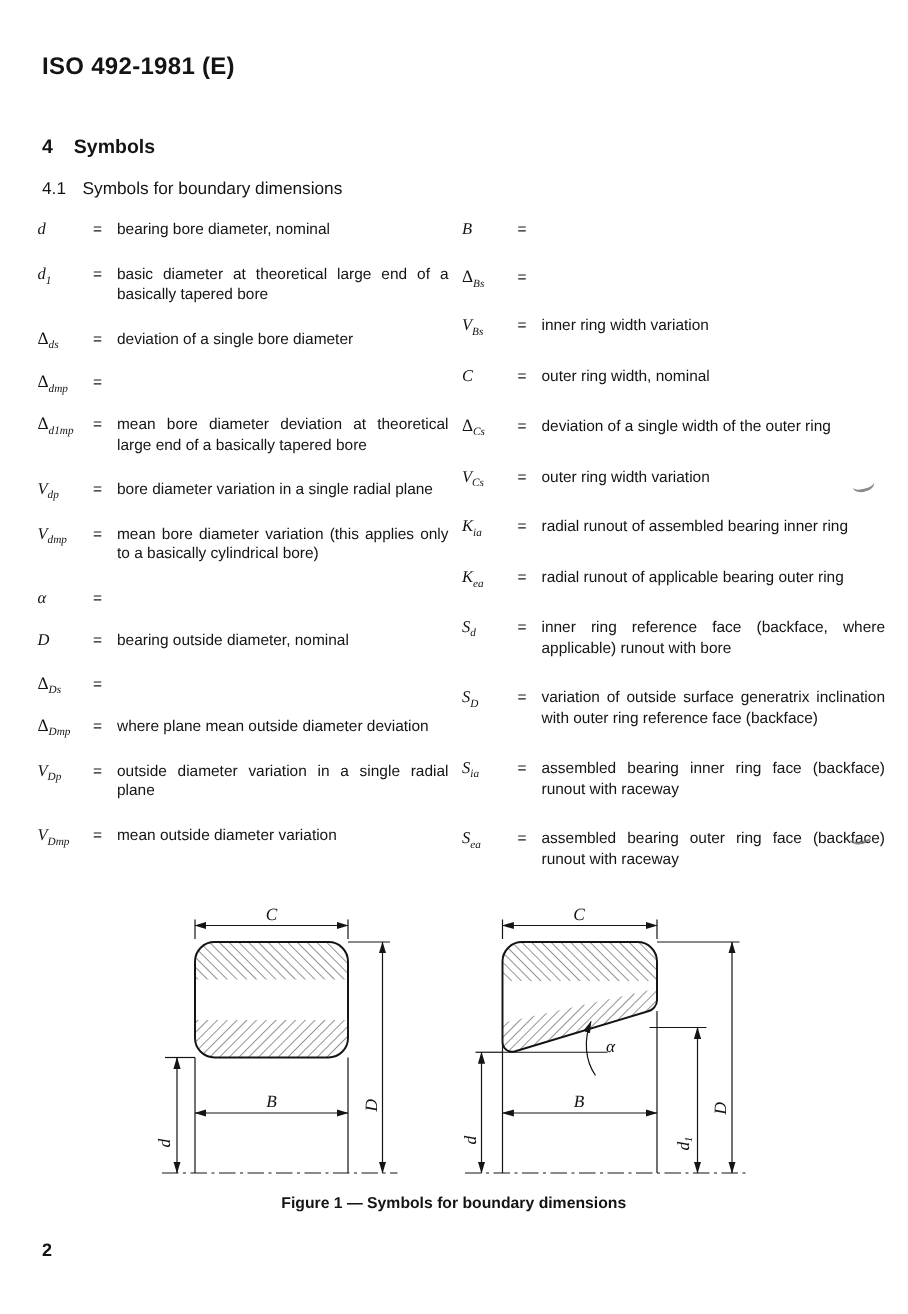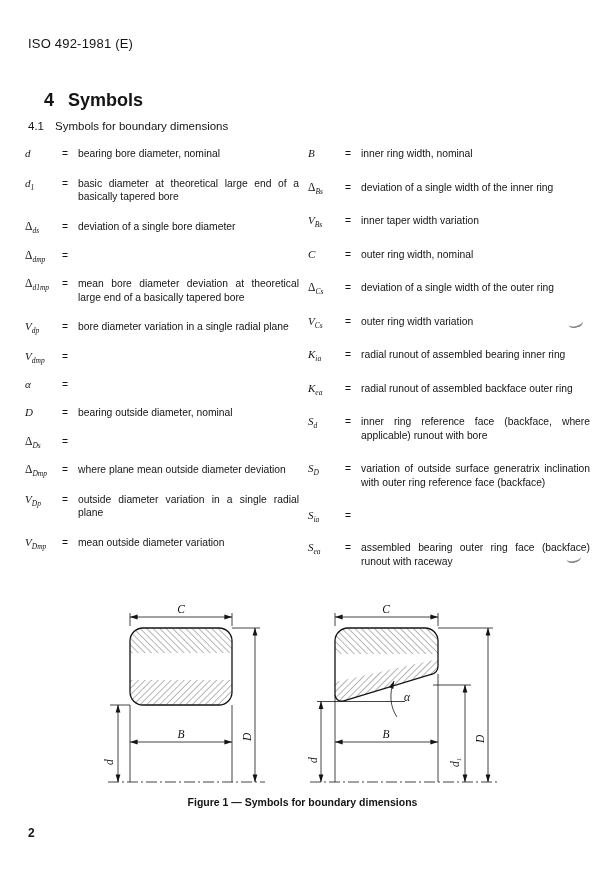--- a/index.html
+++ b/index.html
@@ -2,22 +2,22 @@
 <html><head>
 <meta charset="utf-8">
 <style>
   html,body{margin:0;padding:0;}
   body{
     width:605px;height:876px;position:relative;
     background:#ffffff;color:#141414;
     font-family:"Liberation Sans",sans-serif;
     overflow:hidden;
   }
-  .hdr{position:absolute;left:28px;top:36px;font-weight:normal;font-size:13px;letter-spacing:.2px;}
-  .sec{position:absolute;left:44px;top:90px;font-weight:bold;font-size:18px;}
+  .hdr{position:absolute;left:28px;top:36px;font-weight:bold;font-size:16px;letter-spacing:.2px;}
+  .sec{position:absolute;left:28px;top:90px;font-weight:bold;font-size:13px;}
   .sec .num{display:inline-block;margin-right:14px;}
   .subsec{position:absolute;left:28px;top:120px;font-weight:normal;font-size:11.5px;}
   .subsec .num{display:inline-block;margin-right:11px;}
 
   .col{position:absolute;top:147px;}
   .col-left{left:25px;width:274px;}
   .col-right{left:308px;width:282px;}
   .def-row{display:flex;align-items:baseline;margin-bottom:16px;}
   .col-right .def-row{margin-bottom:20px;}
   .sym{width:37px;flex:none;font-family:"Liberation Serif",serif;font-size:11.5px;}
@@ -75,20 +75,21 @@
       <span class="desc">mean bore diameter deviation at theoretical large end of a basically tapered bore</span>
     </div>
     <div class="def-row">
       <span class="sym"><i>V</i><sub>dp</sub></span>
       <span class="eq">=</span>
       <span class="desc">bore diameter variation in a single radial plane</span>
     </div>
     <div class="def-row">
       <span class="sym"><i>V</i><sub>dmp</sub></span>
       <span class="eq">=</span>
+      <span class="desc">mean bore diameter variation (this applies only to a basically cylindrical bore)</span>
     </div>
     <div class="def-row">
       <span class="sym"><i>α</i></span>
       <span class="eq">=</span>
     </div>
     <div class="def-row">
       <span class="sym"><i>D</i></span>
       <span class="eq">=</span>
       <span class="desc">bearing outside diameter, nominal</span>
     </div>
@@ -109,31 +110,29 @@
     <div class="def-row">
       <span class="sym"><i>V</i><sub>Dmp</sub></span>
       <span class="eq">=</span>
       <span class="desc">mean outside diameter variation</span>
     </div>
   </div>
 <div class="col col-right">
     <div class="def-row">
       <span class="sym"><i>B</i></span>
       <span class="eq">=</span>
-      <span class="desc">inner ring width, nominal</span>
     </div>
     <div class="def-row">
       <span class="sym"><span class="greek">Δ</span><sub>Bs</sub></span>
       <span class="eq">=</span>
-      <span class="desc">deviation of a single width of the inner ring</span>
     </div>
     <div class="def-row">
       <span class="sym"><i>V</i><sub>Bs</sub></span>
       <span class="eq">=</span>
-      <span class="desc">inner taper width variation</span>
+      <span class="desc">inner ring width variation</span>
     </div>
     <div class="def-row">
       <span class="sym"><i>C</i></span>
       <span class="eq">=</span>
       <span class="desc">outer ring width, nominal</span>
     </div>
     <div class="def-row">
       <span class="sym"><span class="greek">Δ</span><sub>Cs</sub></span>
       <span class="eq">=</span>
       <span class="desc">deviation of a single width of the outer ring</span>
@@ -144,35 +143,36 @@
       <span class="desc">outer ring width variation</span>
     </div>
     <div class="def-row">
       <span class="sym"><i>K</i><sub>ia</sub></span>
       <span class="eq">=</span>
       <span class="desc">radial runout of assembled bearing inner ring</span>
     </div>
     <div class="def-row">
       <span class="sym"><i>K</i><sub>ea</sub></span>
       <span class="eq">=</span>
-      <span class="desc">radial runout of assembled backface outer ring</span>
+      <span class="desc">radial runout of applicable bearing outer ring</span>
     </div>
     <div class="def-row">
       <span class="sym"><i>S</i><sub>d</sub></span>
       <span class="eq">=</span>
       <span class="desc">inner ring reference face (backface, where applicable) runout with bore</span>
     </div>
     <div class="def-row">
       <span class="sym"><i>S</i><sub>D</sub></span>
       <span class="eq">=</span>
       <span class="desc">variation of outside surface generatrix inclination with outer ring reference face (backface)</span>
     </div>
     <div class="def-row">
       <span class="sym"><i>S</i><sub>ia</sub></span>
       <span class="eq">=</span>
+      <span class="desc">assembled bearing inner ring face (backface) runout with raceway</span>
     </div>
     <div class="def-row">
       <span class="sym"><i>S</i><sub>ea</sub></span>
       <span class="eq">=</span>
       <span class="desc">assembled bearing outer ring face (backface) runout with raceway</span>
     </div>
   </div>
 
 <svg class="figure-svg" width="440" height="205" viewBox="0 0 440 205">
   <defs>

